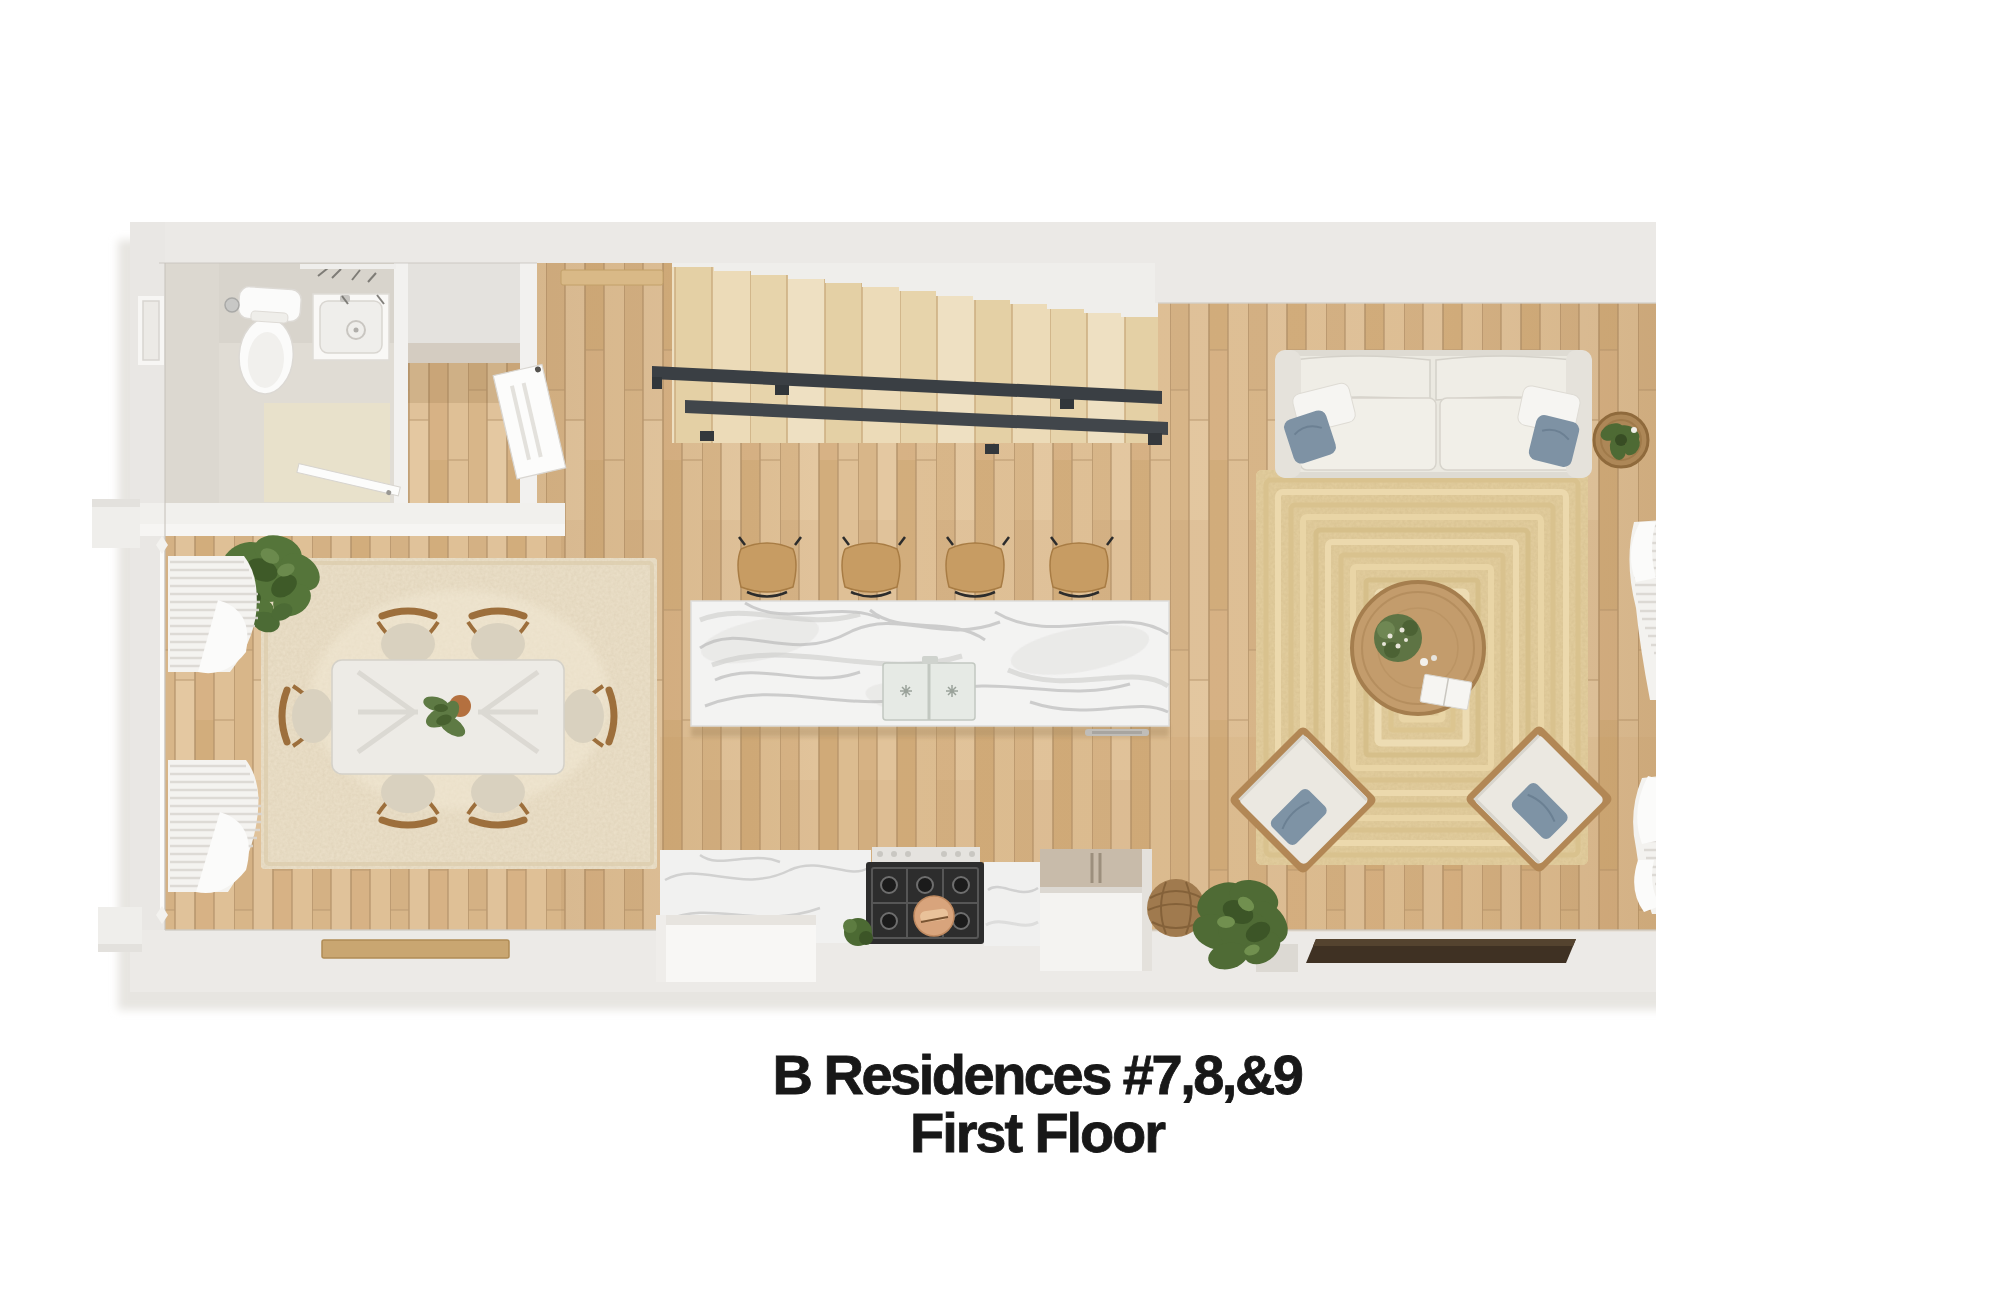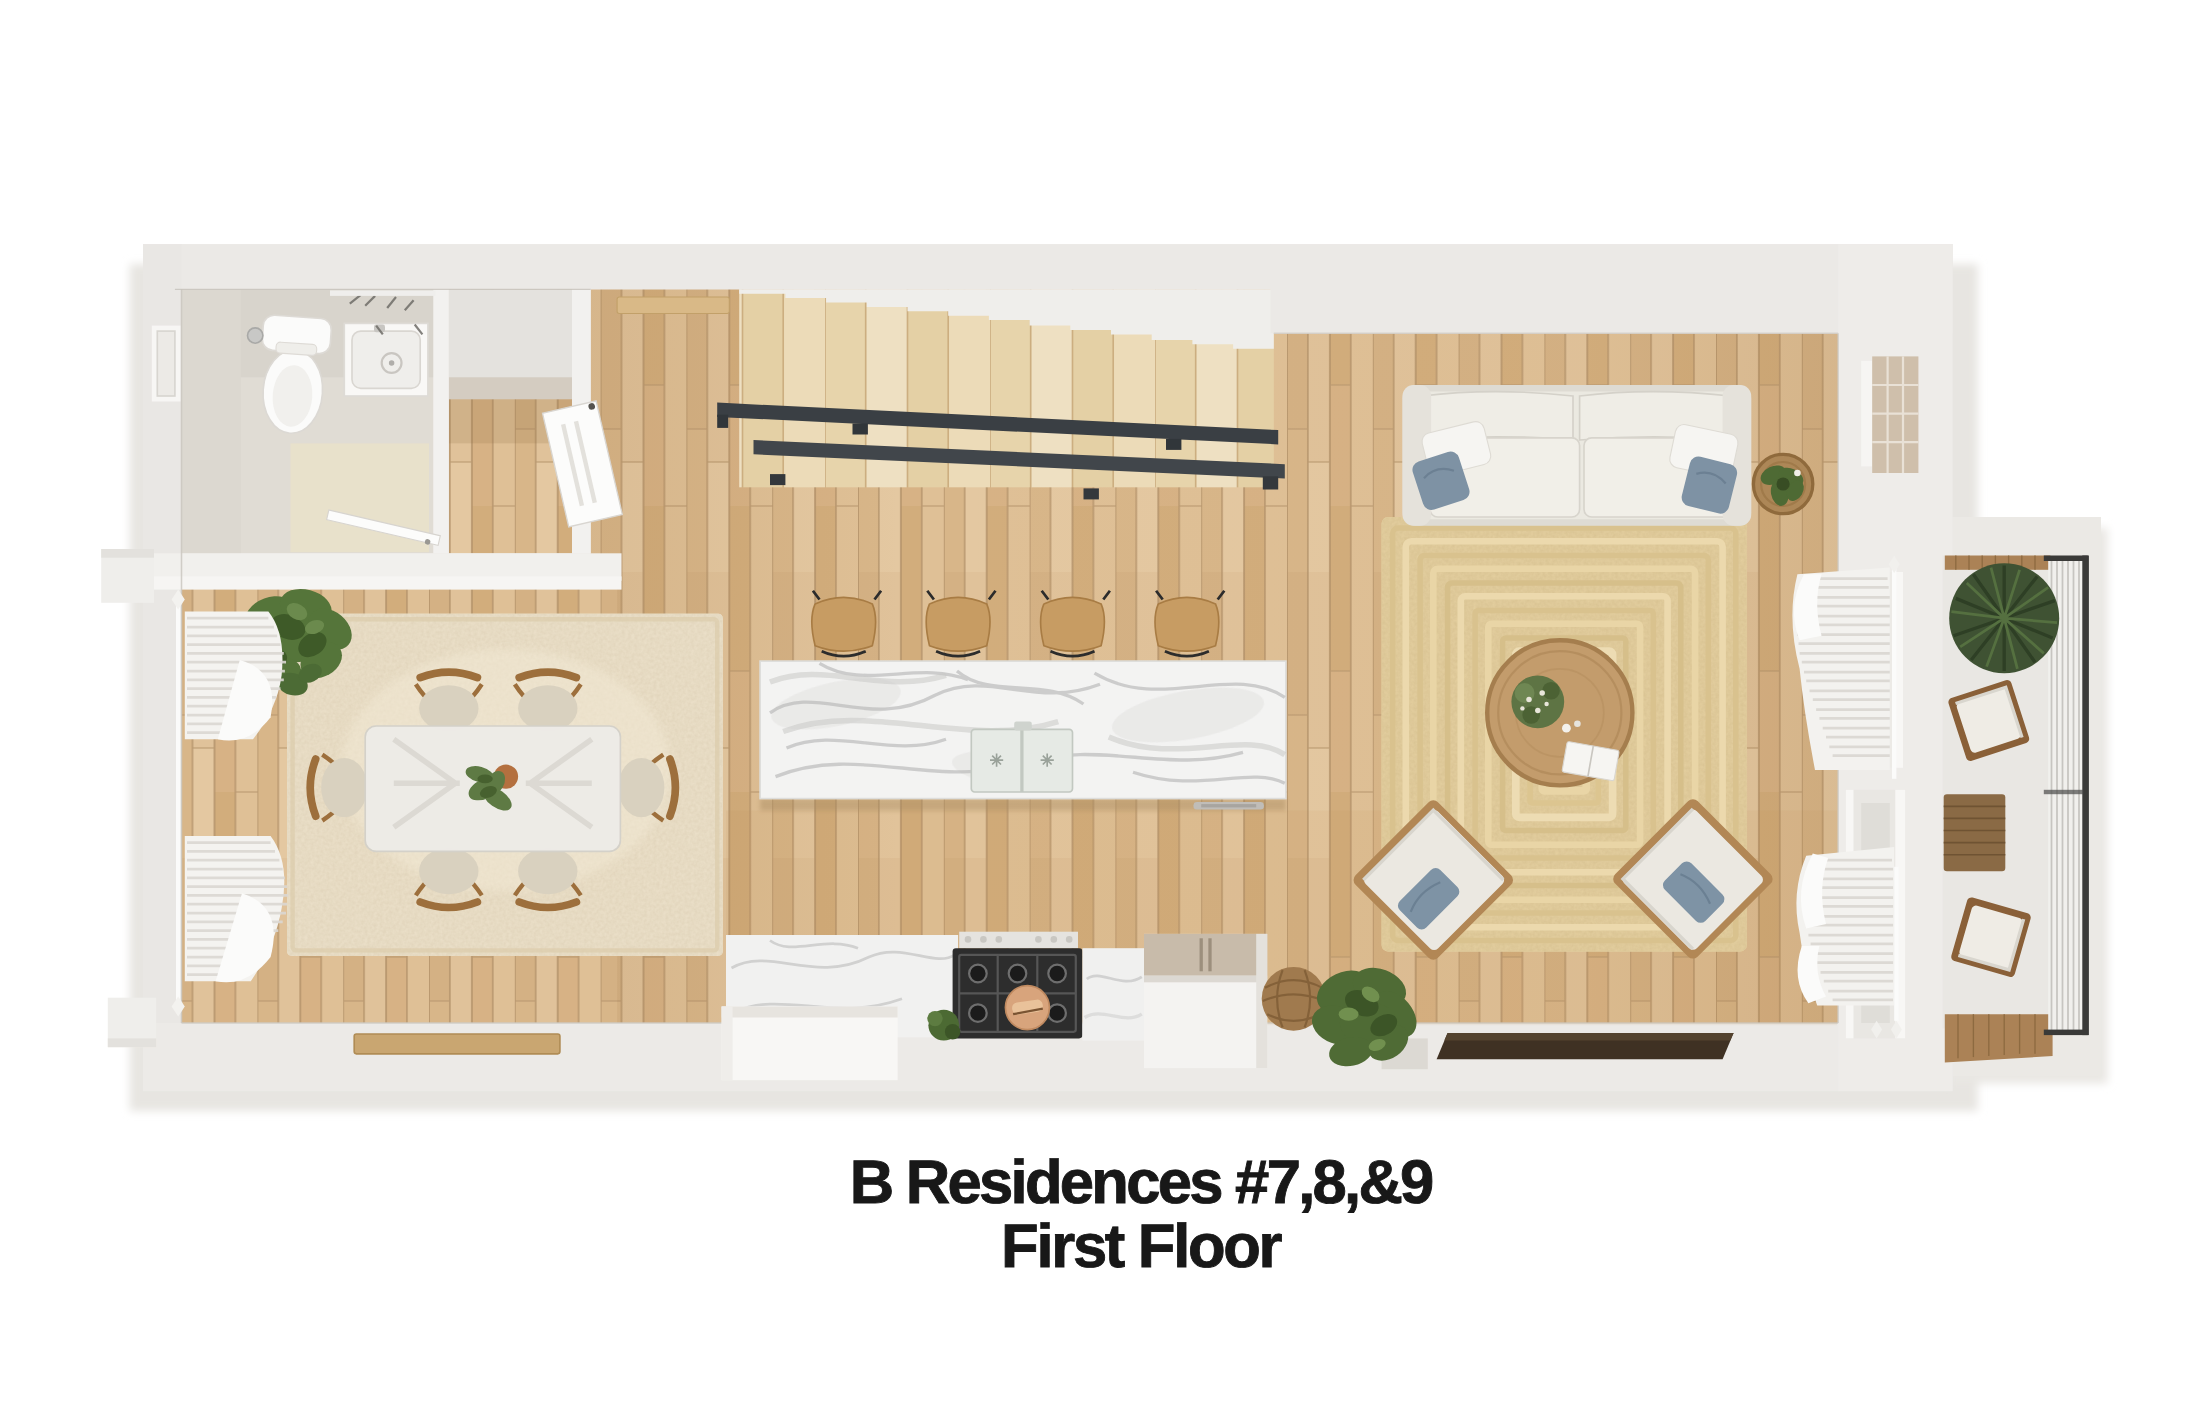--- a/index.html
+++ b/index.html
@@ -1,16 +1,16 @@
 <!DOCTYPE html>
 <html><head>
 <meta charset="utf-8">
 <style>
   html,body{margin:0;padding:0;background:#ffffff;}
-  .page{position:relative;width:2000px;height:1295px;background:#ffffff;overflow:hidden;
+  .page{position:relative;width:1656px;height:1295px;background:#ffffff;overflow:hidden;
         font-family:"Liberation Sans", sans-serif;}
 </style>
 </head>
 <body>
 <div class="page">
 <svg width="2000" height="1295" viewBox="0 0 2000 1295">
 <defs>
 
   <pattern id="wood" width="78" height="260" patternUnits="userSpaceOnUse">
     <rect width="78" height="260" fill="#dcbd92"></rect>

